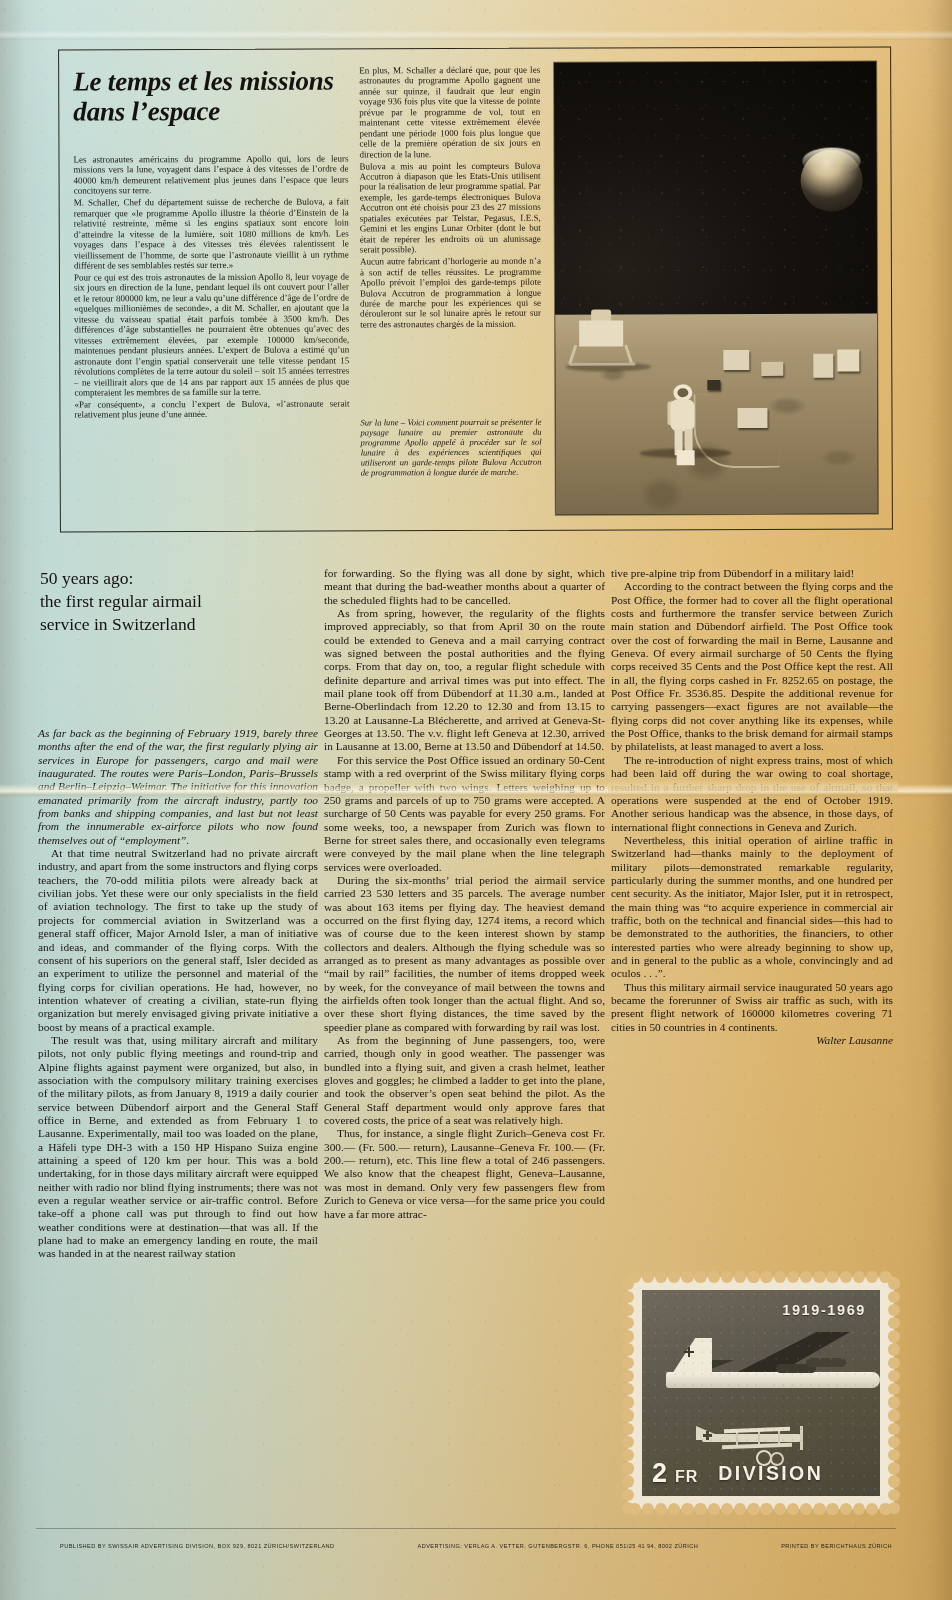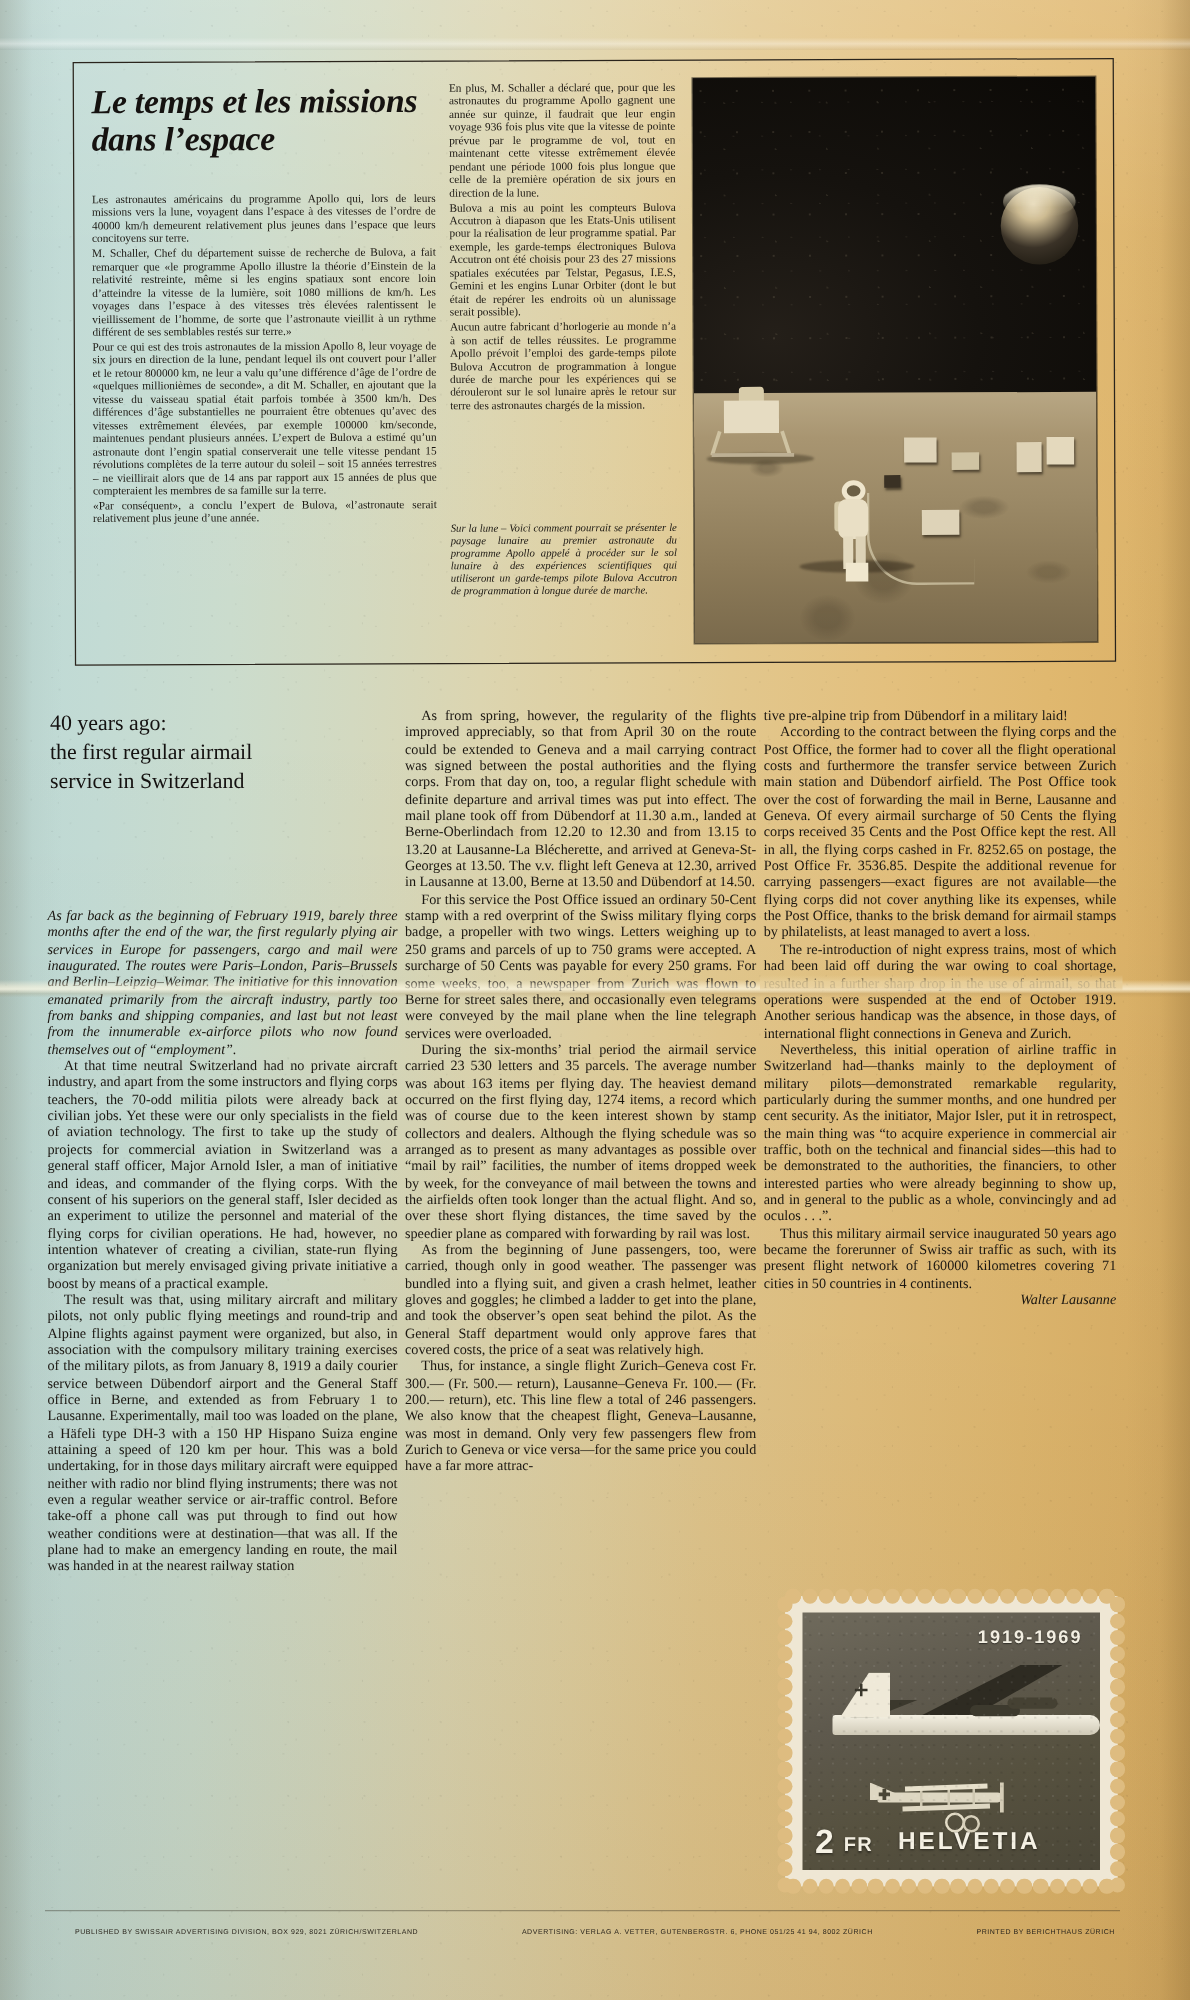--- a/index.html
+++ b/index.html
@@ -320,31 +320,32 @@
         <div class="torso"></div>
           <div class="lg1"></div>
           <div class="lg2"></div>
           <div class="box"></div>
       </div>
     </div>
 
   </div>
 </div>
 
-<div id="en-head" style="white-space:pre-line;">40 years ago:
+<div id="en-head" style="white-space:pre-line;">50 years ago:
 the first regular airmail
 service in Switzerland</div>
 
 <div class="en-col" id="en-c1">
   <p class="noind it">As far back as the beginning of February 1919, barely three months after the end of the war, the first regularly plying air services in Europe for passengers, cargo and mail were inaugurated. The routes were Paris–London, Paris–Brussels and Berlin–Leipzig–Weimar. The initiative for this innovation emanated primarily from the aircraft industry, partly too from banks and shipping companies, and last but not least from the innumerable ex-airforce pilots who now found themselves out of “employment”.</p>
   <p>At that time neutral Switzerland had no private aircraft industry, and apart from the some instructors and flying corps teachers, the 70-odd militia pilots were already back at civilian jobs. Yet these were our only specialists in the field of aviation technology. The first to take up the study of projects for commercial aviation in Switzerland was a general staff officer, Major Arnold Isler, a man of initiative and ideas, and commander of the flying corps. With the consent of his superiors on the general staff, Isler decided as an experiment to utilize the personnel and material of the flying corps for civilian operations. He had, however, no intention whatever of creating a civilian, state-run flying organization but merely envisaged giving private initiative a boost by means of a practical example.</p>
   <p>The result was that, using military aircraft and military pilots, not only public flying meetings and round-trip and Alpine flights against payment were organized, but also, in association with the compulsory military training exercises of the military pilots, as from January 8, 1919 a daily courier service between Dübendorf airport and the General Staff office in Berne, and extended as from February 1 to Lausanne. Experimentally, mail too was loaded on the plane, a Häfeli type DH-3 with a 150 HP Hispano Suiza engine attaining a speed of 120 km per hour. This was a bold undertaking, for in those days military aircraft were equipped neither with radio nor blind flying instruments; there was not even a regular weather service or air-traffic control. Before take-off a phone call was put through to find out how weather conditions were at destination—that was all. If the plane had to make an emergency landing en route, the mail was handed in at the nearest railway station</p>
 </div>
 
 <div class="en-col" id="en-c2">
+  <p class="noind">for forwarding. So the flying was all done by sight, which meant that during the bad-weather months about a quarter of the scheduled flights had to be cancelled.</p>
   <p>As from spring, however, the regularity of the flights improved appreciably, so that from April 30 on the route could be extended to Geneva and a mail carrying contract was signed between the postal authorities and the flying corps. From that day on, too, a regular flight schedule with definite departure and arrival times was put into effect. The mail plane took off from Dübendorf at 11.30 a.m., landed at Berne-Oberlindach from 12.20 to 12.30 and from 13.15 to 13.20 at Lausanne-La Blécherette, and arrived at Geneva-St-Georges at 13.50. The v.v. flight left Geneva at 12.30, arrived in Lausanne at 13.00, Berne at 13.50 and Dübendorf at 14.50.</p>
   <p>For this service the Post Office issued an ordinary 50-Cent stamp with a red overprint of the Swiss military flying corps badge, a propeller with two wings. Letters weighing up to 250 grams and parcels of up to 750 grams were accepted. A surcharge of 50 Cents was payable for every 250 grams. For some weeks, too, a newspaper from Zurich was flown to Berne for street sales there, and occasionally even telegrams were conveyed by the mail plane when the line telegraph services were overloaded.</p>
   <p>During the six-months’ trial period the airmail service carried 23 530 letters and 35 parcels. The average number was about 163 items per flying day. The heaviest demand occurred on the first flying day, 1274 items, a record which was of course due to the keen interest shown by stamp collectors and dealers. Although the flying schedule was so arranged as to present as many advantages as possible over “mail by rail” facilities, the number of items dropped week by week, for the conveyance of mail between the towns and the airfields often took longer than the actual flight. And so, over these short flying distances, the time saved by the speedier plane as compared with forwarding by rail was lost.</p>
   <p>As from the beginning of June passengers, too, were carried, though only in good weather. The passenger was bundled into a flying suit, and given a crash helmet, leather gloves and goggles; he climbed a ladder to get into the plane, and took the observer’s open seat behind the pilot. As the General Staff department would only approve fares that covered costs, the price of a seat was relatively high.</p>
   <p>Thus, for instance, a single flight Zurich–Geneva cost Fr. 300.— (Fr. 500.— return), Lausanne–Geneva Fr. 100.— (Fr. 200.— return), etc. This line flew a total of 246 passengers. We also know that the cheapest flight, Geneva–Lausanne, was most in demand. Only very few passengers flew from Zurich to Geneva or vice versa—for the same price you could have a far more attrac-</p>
 </div>
 
 <div class="en-col" id="en-c3">
   <p class="noind">tive pre-alpine trip from Dübendorf in a military laid!</p>
   <p>According to the contract between the flying corps and the Post Office, the former had to cover all the flight operational costs and furthermore the transfer service between Zurich main station and Dübendorf airfield. The Post Office took over the cost of forwarding the mail in Berne, Lausanne and Geneva. Of every airmail surcharge of 50 Cents the flying corps received 35 Cents and the Post Office kept the rest. All in all, the flying corps cashed in Fr. 8252.65 on postage, the Post Office Fr. 3536.85. Despite the additional revenue for carrying passengers—exact figures are not available—the flying corps did not cover anything like its expenses, while the Post Office, thanks to the brisk demand for airmail stamps by philatelists, at least managed to avert a loss.</p>
@@ -379,21 +380,21 @@
       <div class="b-w1"></div>
         <div class="b-w2"></div>
       <div class="wheel1"></div>
         <div class="wheel2"></div>
       <div class="prop"></div>
       <div class="b-cross"></div>
     </div>
     <div id="st-bottom">
       <span id="st-val">2</span>
       <span id="st-fr">FR</span>
-      <span id="st-country">HELVETIA</span>
+      <span id="st-country">DIVISION</span>
     </div>
   </div>
 <div class="perf" style="position: absolute; width: 12.4px; height: 12.4px; border-radius: 50%; left: 0.4px; top: -6.2px; background: radial-gradient(circle, rgb(222, 188, 128) 0px, rgb(222, 188, 128) 6.2px, rgba(0, 0, 0, 0) 6.7px) transparent; box-shadow: none;"></div>
     <div class="perf" style="position: absolute; width: 12.4px; height: 12.4px; border-radius: 50%; left: 0.4px; top: 225.8px; background: radial-gradient(circle, rgb(222, 188, 128) 0px, rgb(222, 188, 128) 6.2px, rgba(0, 0, 0, 0) 6.7px) transparent; box-shadow: none;"></div>
     <div class="perf" style="position: absolute; width: 12.4px; height: 12.4px; border-radius: 50%; left: 13.6px; top: -6.2px; background: radial-gradient(circle, rgb(222, 188, 128) 0px, rgb(222, 188, 128) 6.2px, rgba(0, 0, 0, 0) 6.7px) transparent; box-shadow: none;"></div>
     <div class="perf" style="position: absolute; width: 12.4px; height: 12.4px; border-radius: 50%; left: 13.6px; top: 225.8px; background: radial-gradient(circle, rgb(222, 188, 128) 0px, rgb(222, 188, 128) 6.2px, rgba(0, 0, 0, 0) 6.7px) transparent; box-shadow: none;"></div>
     <div class="perf" style="position: absolute; width: 12.4px; height: 12.4px; border-radius: 50%; left: 26.8px; top: -6.2px; background: radial-gradient(circle, rgb(222, 188, 128) 0px, rgb(222, 188, 128) 6.2px, rgba(0, 0, 0, 0) 6.7px) transparent; box-shadow: none;"></div>
     <div class="perf" style="position: absolute; width: 12.4px; height: 12.4px; border-radius: 50%; left: 26.8px; top: 225.8px; background: radial-gradient(circle, rgb(222, 188, 128) 0px, rgb(222, 188, 128) 6.2px, rgba(0, 0, 0, 0) 6.7px) transparent; box-shadow: none;"></div>
     <div class="perf" style="position: absolute; width: 12.4px; height: 12.4px; border-radius: 50%; left: 40px; top: -6.2px; background: radial-gradient(circle, rgb(222, 188, 128) 0px, rgb(222, 188, 128) 6.2px, rgba(0, 0, 0, 0) 6.7px) transparent; box-shadow: none;"></div>
     <div class="perf" style="position: absolute; width: 12.4px; height: 12.4px; border-radius: 50%; left: 40px; top: 225.8px; background: radial-gradient(circle, rgb(222, 188, 128) 0px, rgb(222, 188, 128) 6.2px, rgba(0, 0, 0, 0) 6.7px) transparent; box-shadow: none;"></div>

